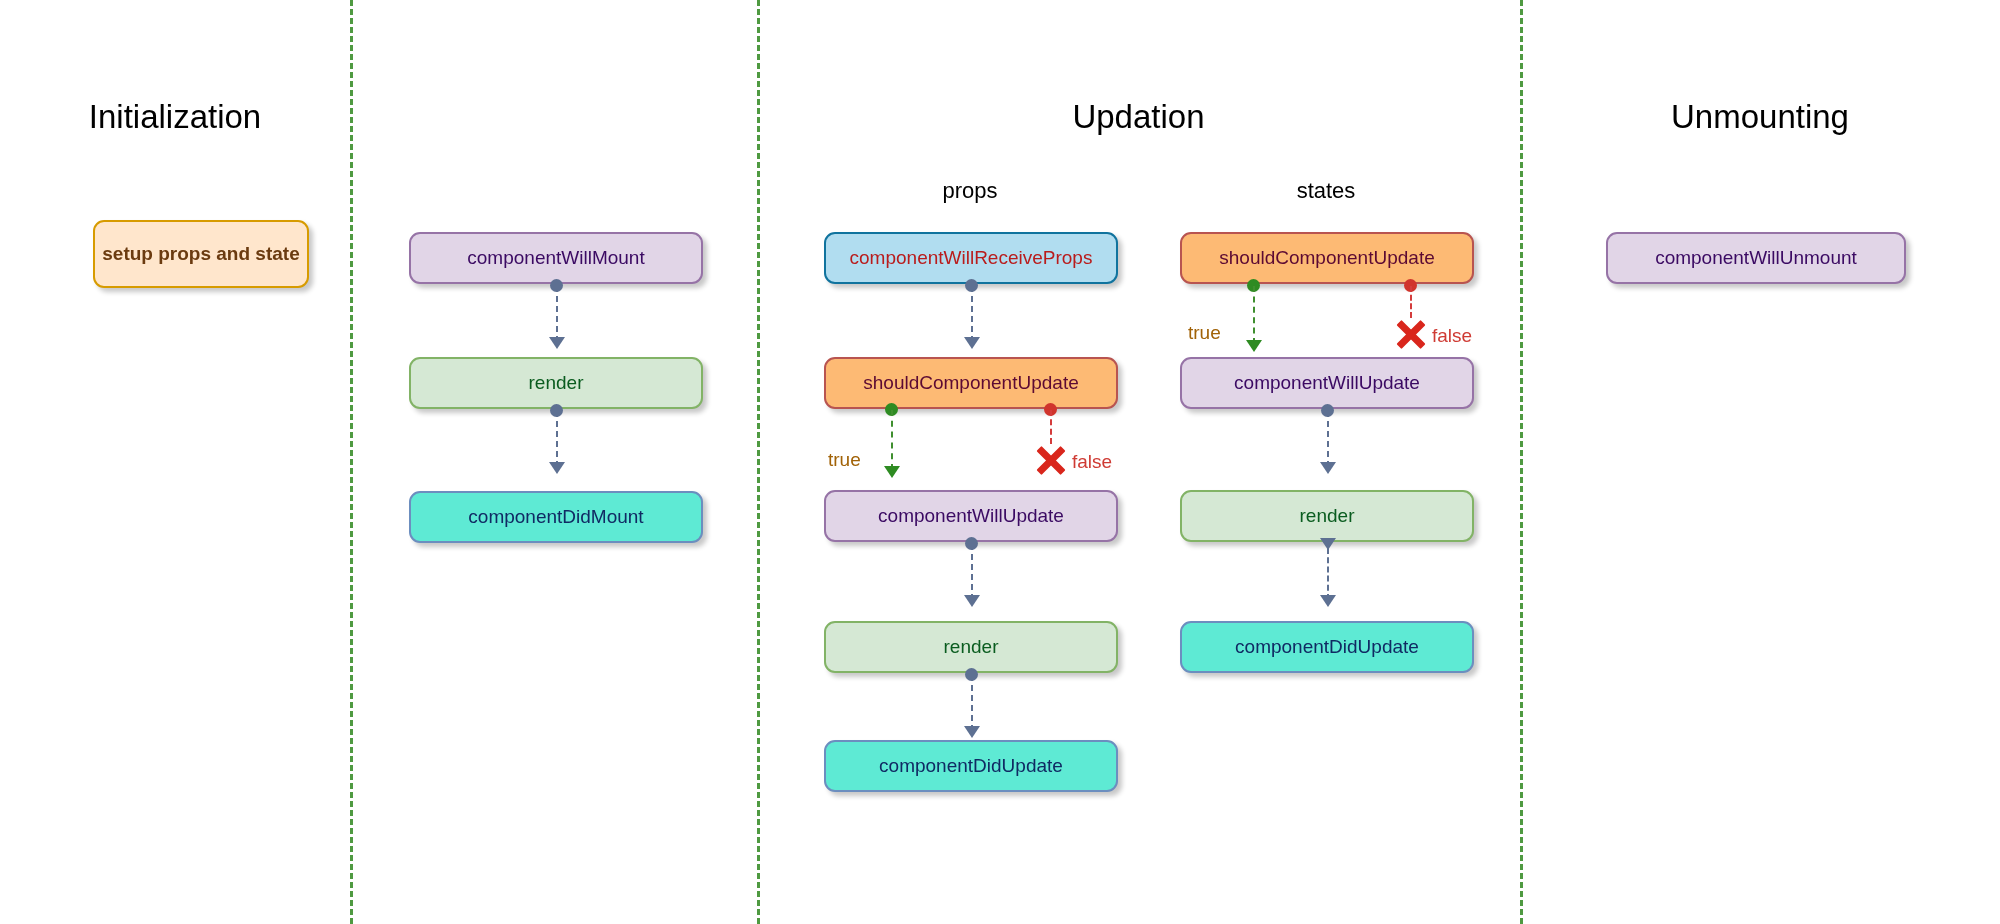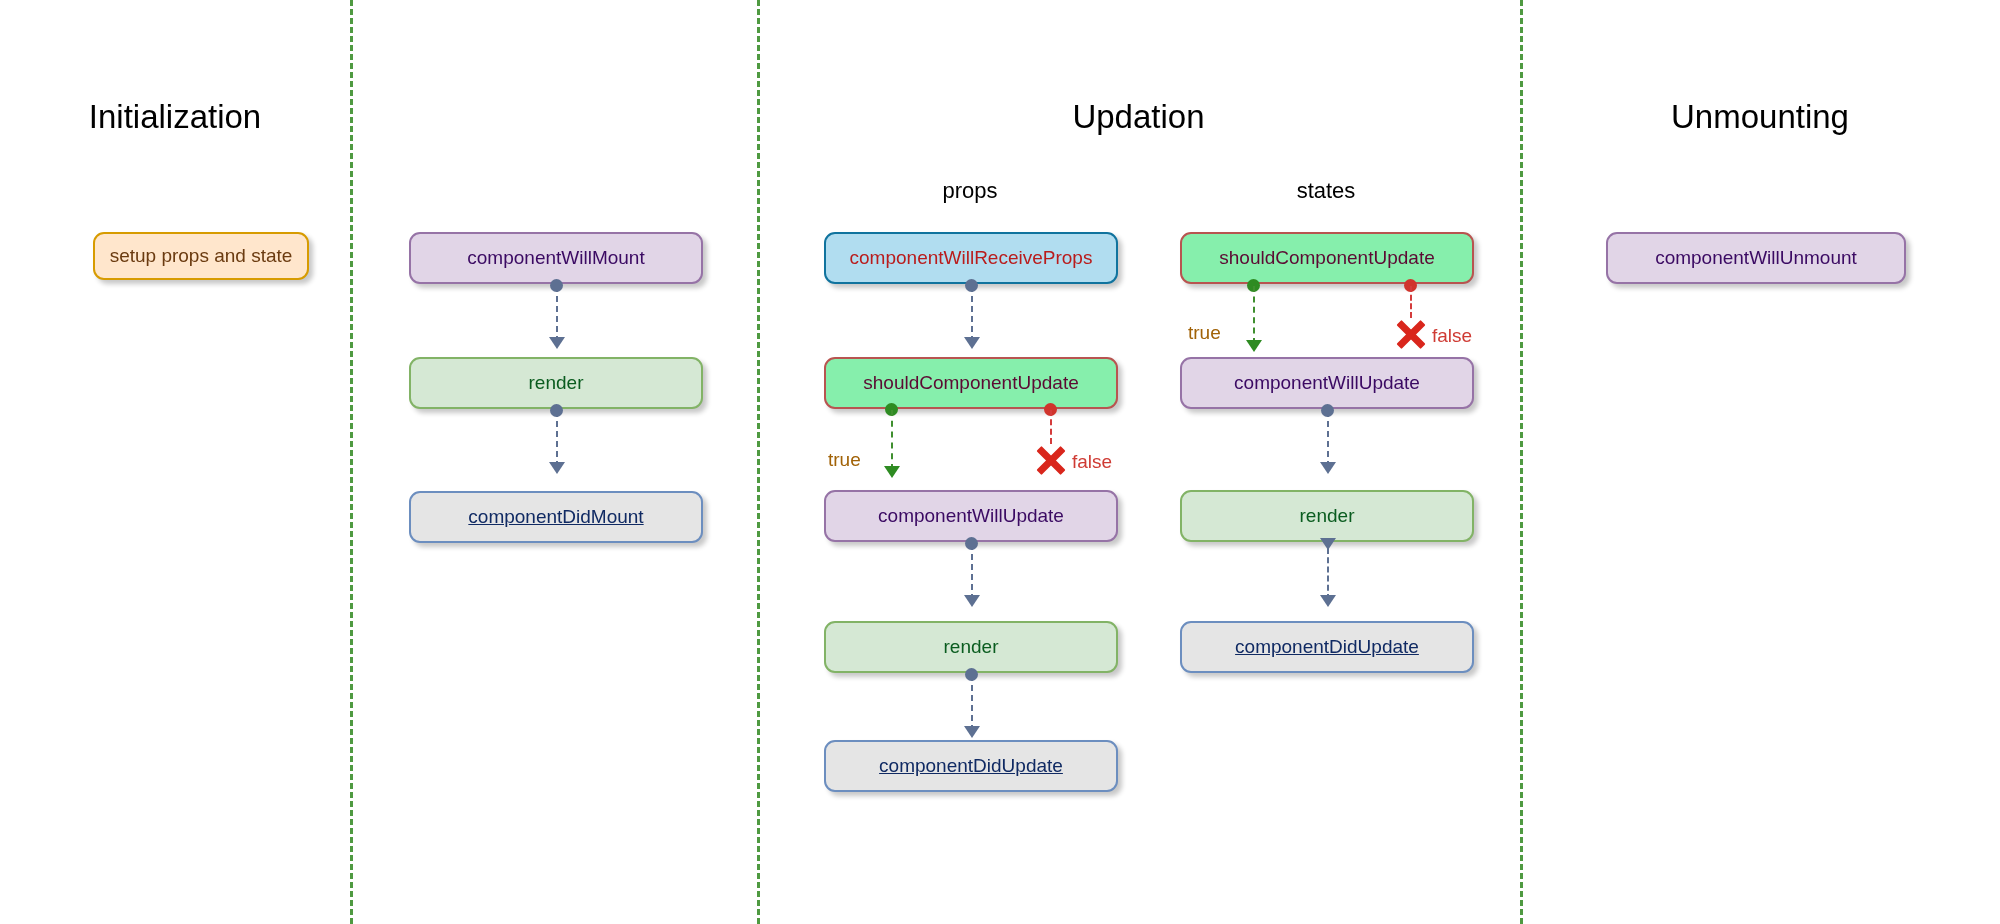--- a/index.html
+++ b/index.html
@@ -63,23 +63,23 @@
     align-items: center;
     justify-content: center;
     font-size: 19px;
     line-height: 1.1;
     text-align: center;
     box-shadow: 4px 4px 5px rgba(0,0,0,0.22);
     font-family: "Liberation Sans", sans-serif;
   }
   .node.purple { background:#e1d5e7; border-color:#9673a6; color:#3b0a63; }
   .node.green  { background:#d5e8d4; border-color:#82b366; color:#0a5c1f; }
-  .node.blue   { background:#e5e5e5; border-color:#6c8ebf; color:#102a63;text-decoration:underline; }
+  .node.blue   { background:#5eead4; border-color:#6c8ebf; color:#102a63; }
   .node.cyan   { background:#b1ddf0; border-color:#10739e; color:#b91c1c; }
-  .node.red    { background:#86efac; border-color:#b85450; color:#5c0a33; }
+  .node.red    { background:#fdba74; border-color:#b85450; color:#5c0a33; }
   .node.orange { background:#ffe6cc; border-color:#d79b00; color:#6b3b10; }
 
   
   .conn {
     position: absolute;
     width: 0;
     border-left-width: 2px;
     border-left-style: dashed;
   }
   .conn.gray  { border-left-color:#5d7092; }
@@ -146,21 +146,21 @@
   <div class="divider" style="left:757px;"></div>
   <div class="divider" style="left:1520px;"></div>
 
   <div class="section-title" style="left:0px; top:100px; width:350px;">Initialization</div>
   <div class="section-title" style="left:757px; top:100px; width:763px;">Updation</div>
   <div class="section-title" style="left:1520px; top:100px; width:480px;">Unmounting</div>
 
   <div class="sub-title" style="left:820px; top:180px; width:300px;">props</div>
   <div class="sub-title" style="left:1176px; top:180px; width:300px;">states</div>
 
-  <div class="node orange" style="left:93px; top:232px; width:216px; height:48px;">setup props and state</div>
+  <div class="node orange" style="left:93px; top:220px; width:216px; height:68px;font-weight:bold;">setup props and state</div>
 
   <div class="node purple" style="left:409px; top:232px; width:294px; height:52px;">componentWillMount</div>
 
   <div class="dot gray" style="left:550px; top:279px;"></div>
   <div class="conn gray" style="left:556px; top:286px; height:56px;"></div>
   <div class="arrowhead gray" style="left:549px; top:337px;"></div>
 
   <div class="node green" style="left:409px; top:357px; width:294px; height:52px;">render</div>
 
   <div class="dot gray" style="left:550px; top:404px;"></div>

